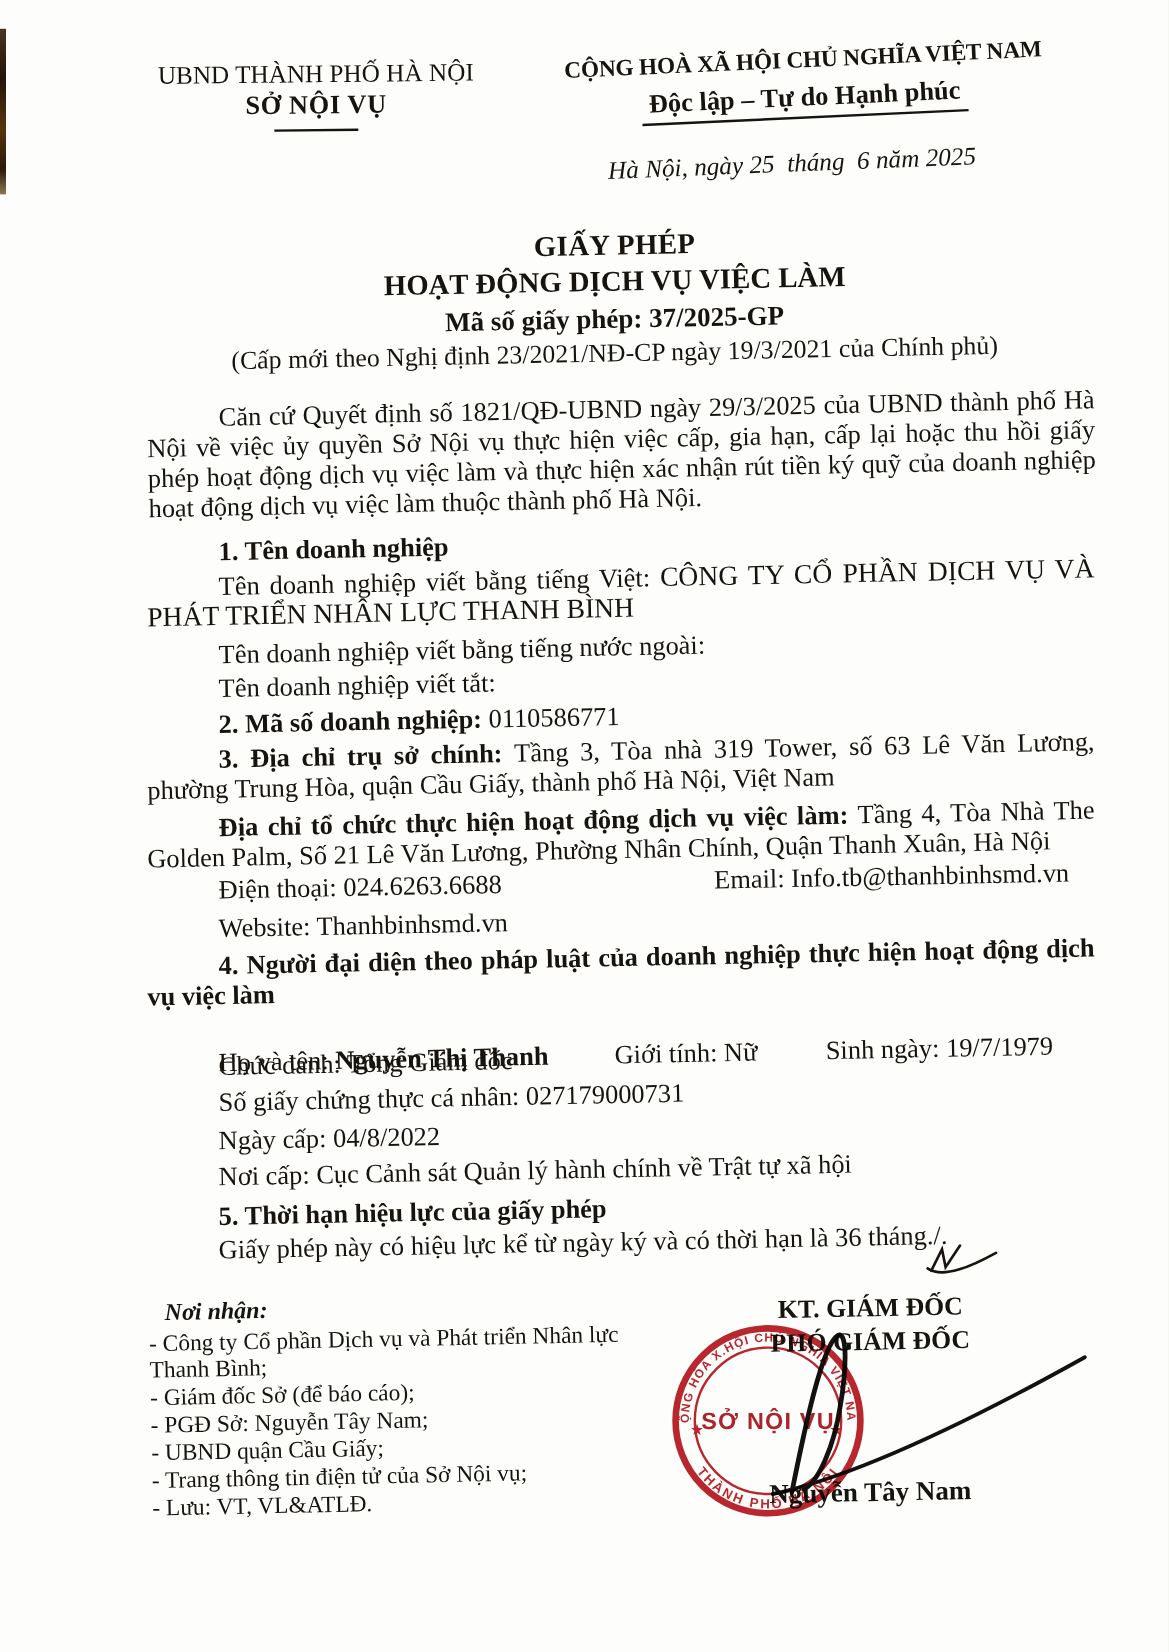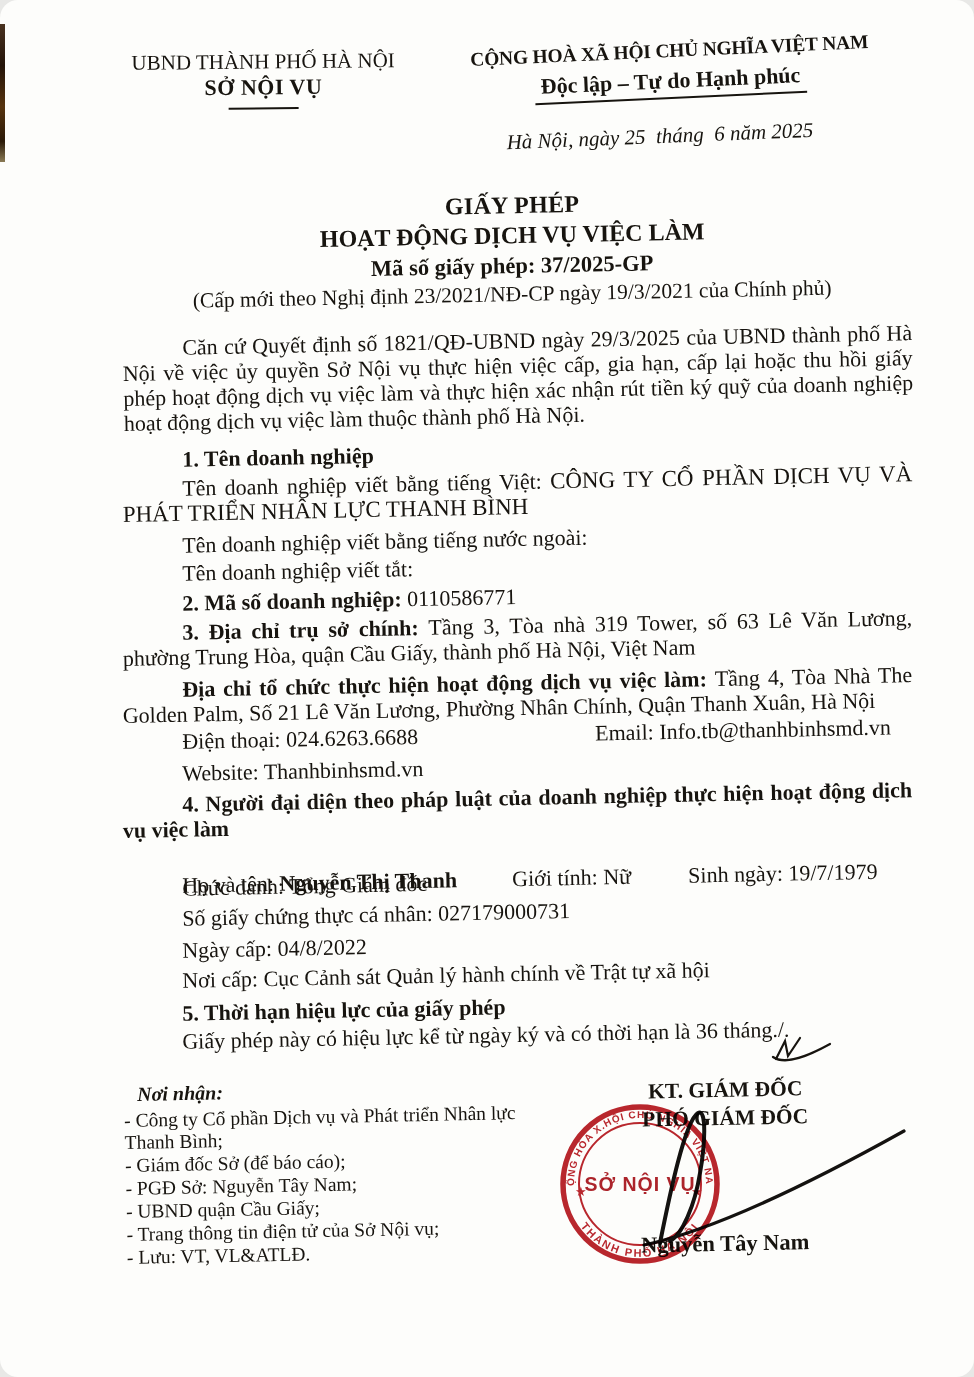--- a/index.html
+++ b/index.html
@@ -4,21 +4,20 @@
 <style>
   html,body{margin:0;padding:0;background:#e8e8e6;}
   .page{
     position:relative;
     width:974px;height:1377px;
     margin:0 auto;
     background:#fdfdfb;
     overflow:hidden;
     font-family:"Liberation Serif","DejaVu Serif",serif;
     color:#17140f;
-    border-radius:18px;
   }
   .abs{position:absolute;}
   .t1{transform:rotate(-1.15deg);transform-origin:0 0;}
   .t0{transform:rotate(-0.6deg);transform-origin:0 0;}
   .t2{transform:rotate(-2.6deg);transform-origin:50% 50%;}
   .t3{transform:rotate(-2.3deg);transform-origin:50% 50%;}
   .center{text-align:center;}
   .bold{font-weight:bold;}
   .pre{white-space:pre;}
   .body-par{

